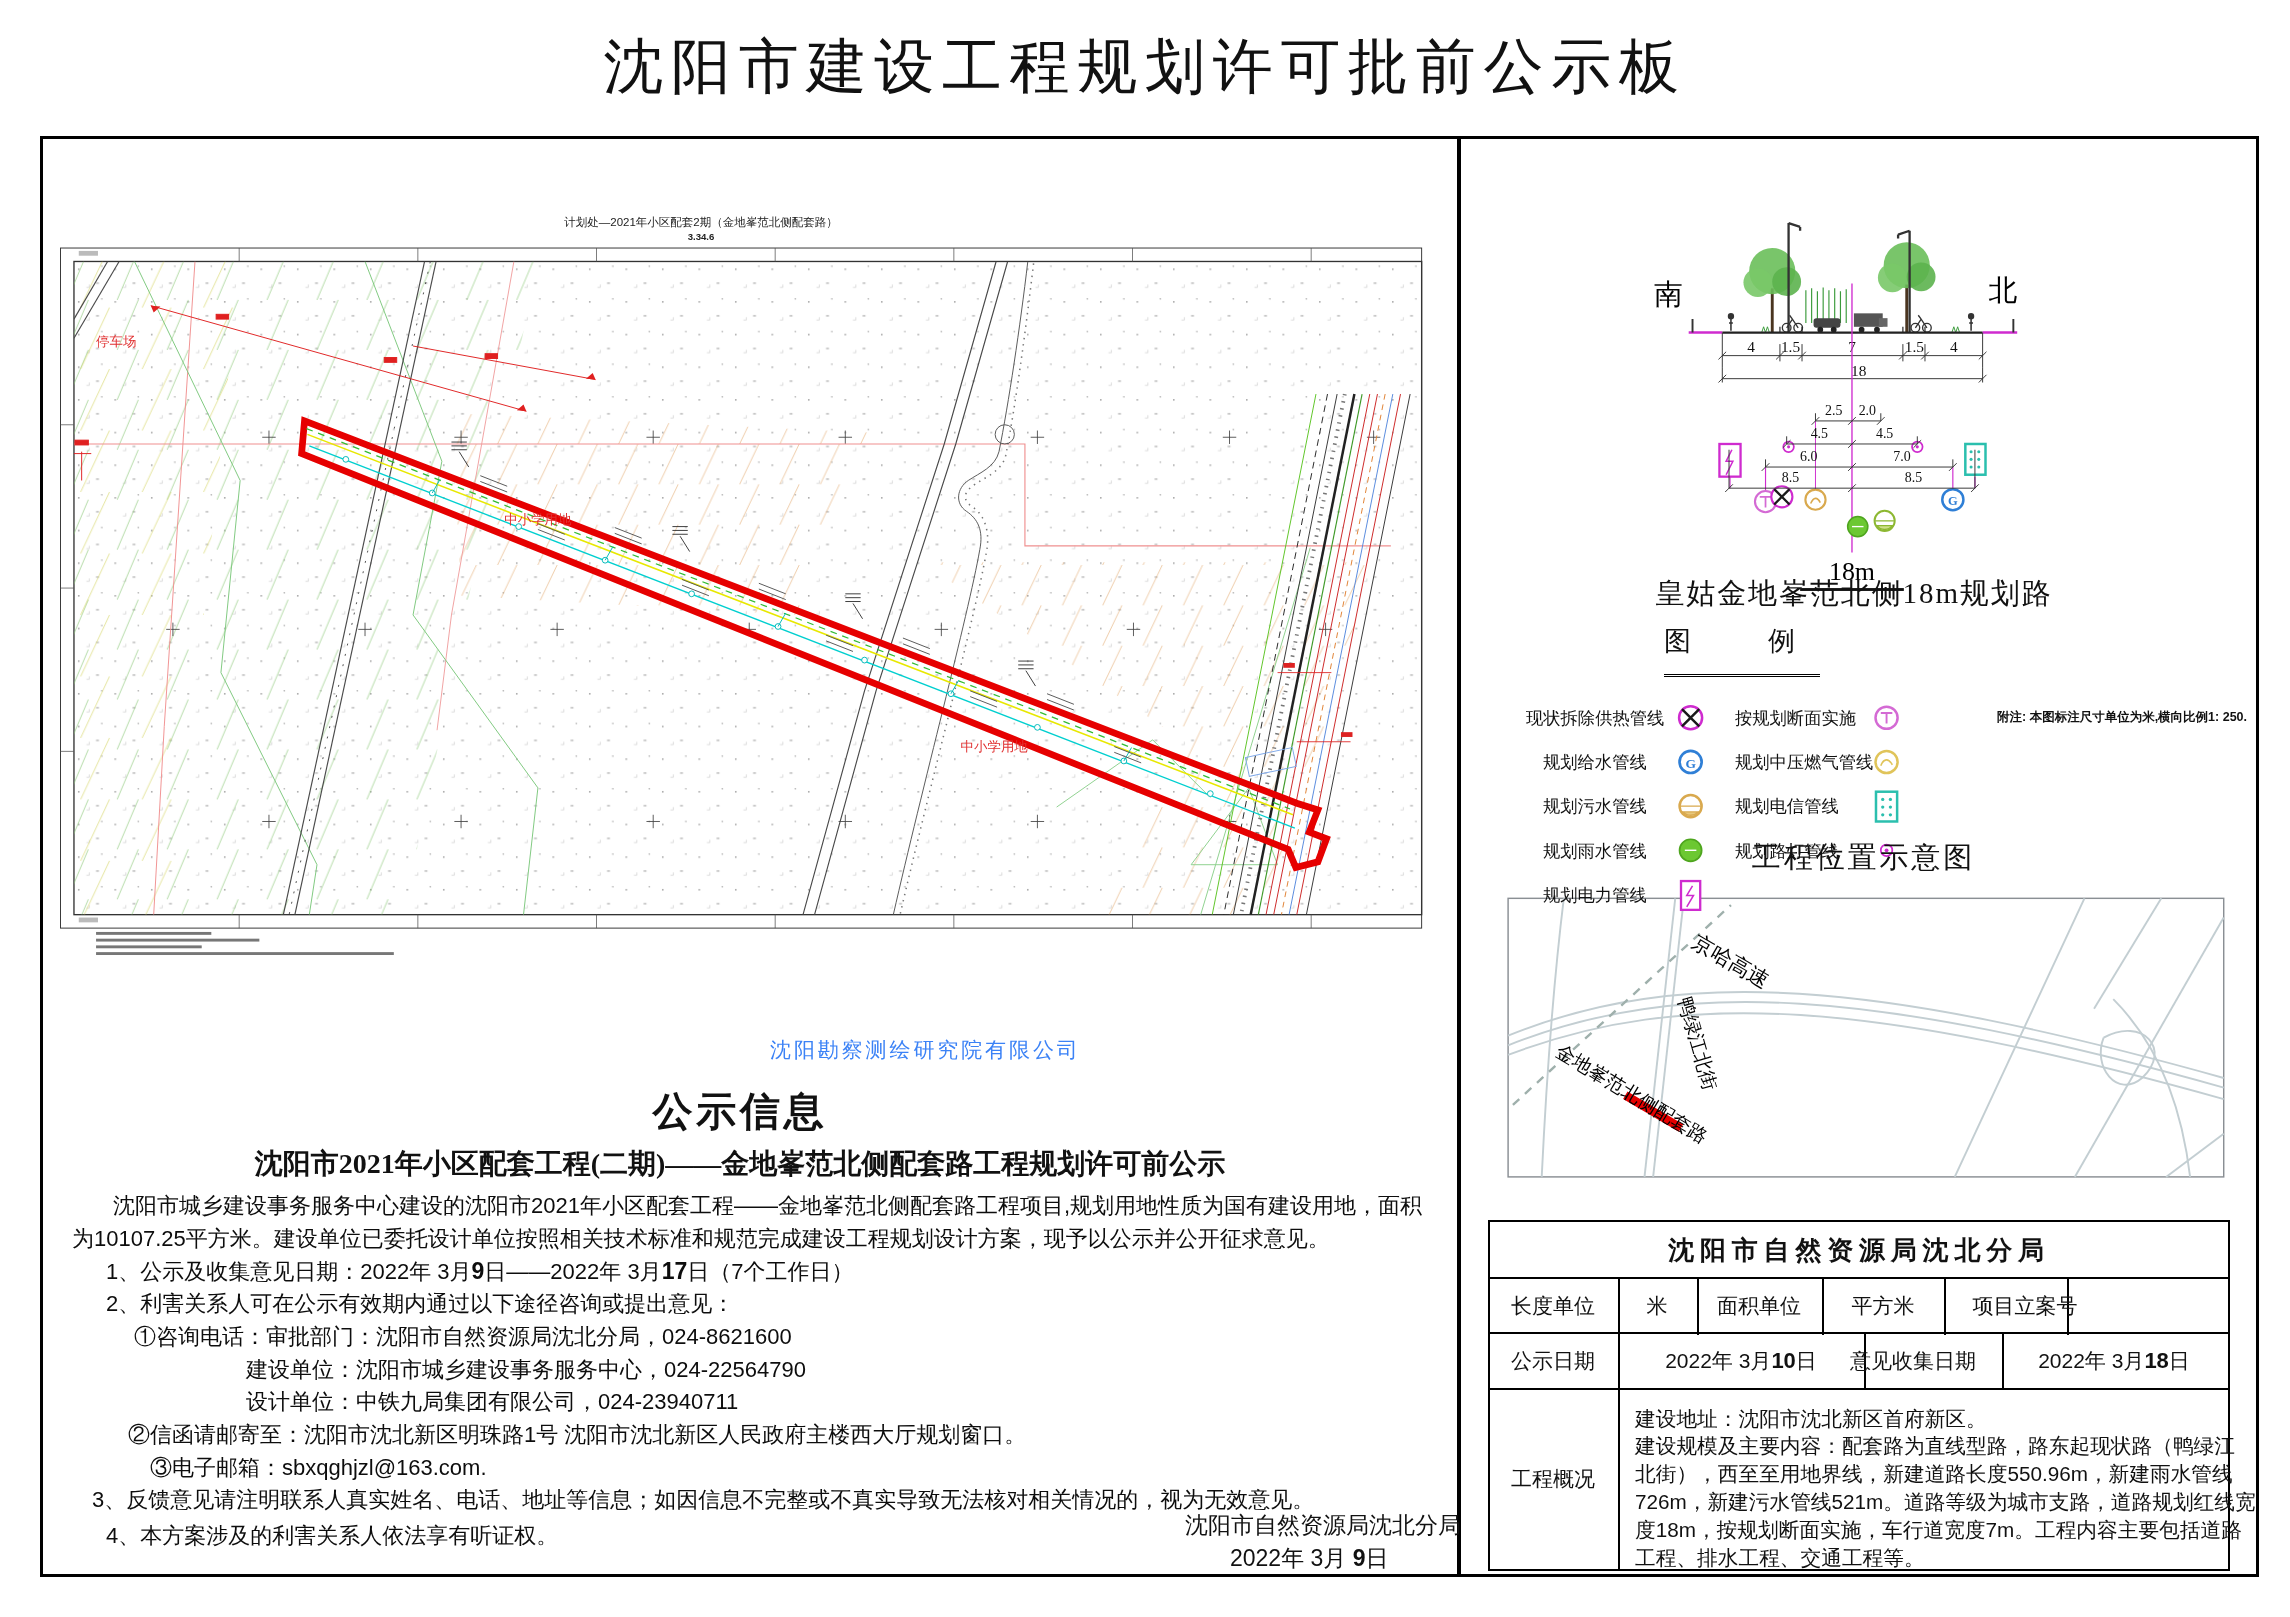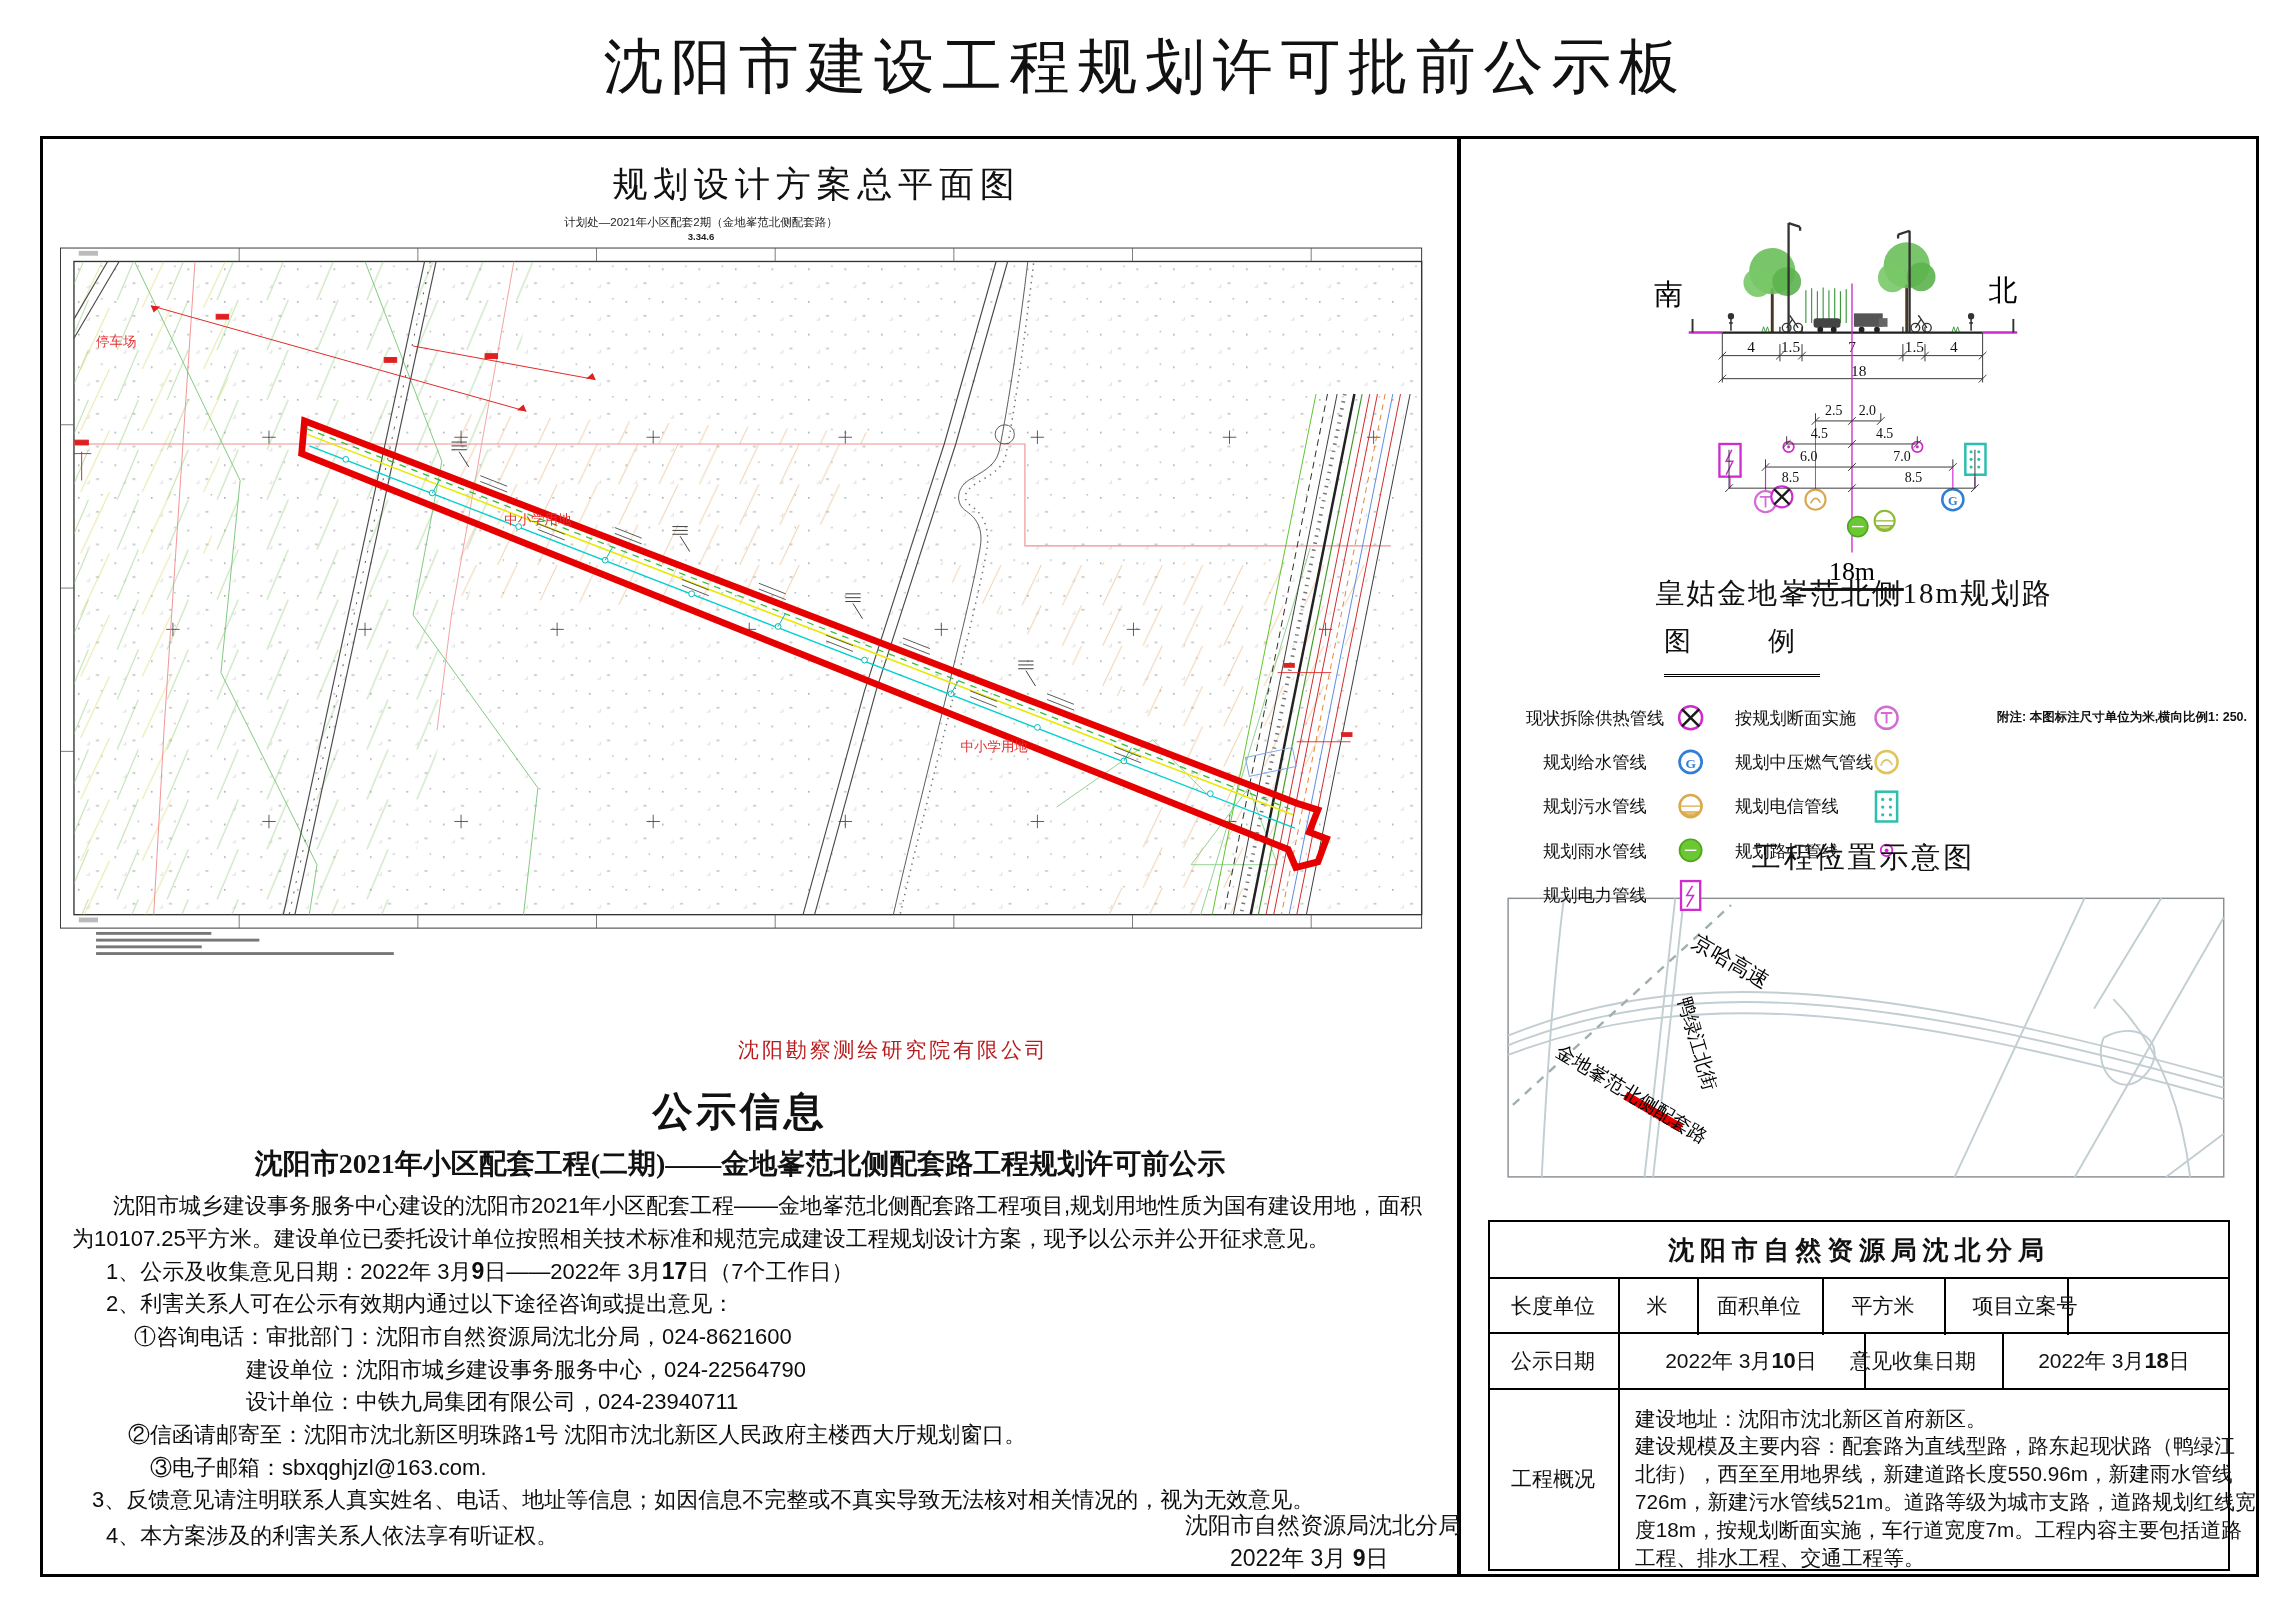--- a/index.html
+++ b/index.html
@@ -12,21 +12,21 @@
   .divider{position:absolute;left:1414px;top:0;width:3.8px;height:100%;background:#000;}
   .ptitle{font-size:60px;letter-spacing:7.7px;font-weight:400;white-space:nowrap;}
   .plan-h{font-size:35px;letter-spacing:5.8px;font-weight:400;white-space:nowrap;}
   .plan-sub{font-size:11.5px;color:#222;white-space:nowrap;}
   .plan-sub2{font-size:9.6px;font-weight:bold;color:#222;}
   .notice-h{font-size:40px;font-weight:bold;letter-spacing:3.8px;white-space:nowrap;}
   .notice-sub{font-size:28px;font-weight:bold;white-space:nowrap;}
   .bodyln{font-size:22px;font-weight:500;white-space:nowrap;color:#0d0d0d;}
   .bodyln b{font-size:23px;}
   .sig{font-size:23px;font-weight:500;white-space:nowrap;}
-  .wm{font-size:21px;letter-spacing:2.9px;color:#b91c1c;white-space:nowrap;}
+  .wm{font-size:21px;letter-spacing:2.9px;color:#3b82f6;white-space:nowrap;margin-left:32px;}
   .xs-title{font-size:29px;font-weight:500;letter-spacing:1.9px;white-space:nowrap;}
   .lg-h{font-size:27px;letter-spacing:25px;font-weight:500;white-space:nowrap;border-bottom:3.8px double #000;padding-bottom:15px;}
   .lg-item{font-size:17.3px;font-weight:500;white-space:nowrap;}
   .lg-note{font-size:12.5px;font-weight:bold;white-space:nowrap;padding-left:26px;}
   .map-h{font-size:29px;font-weight:500;letter-spacing:2.9px;white-space:nowrap;}
   .tbl{position:absolute;left:1488px;top:1220px;width:738px;height:347px;border:2.9px solid #000;}
   .tl{position:absolute;background:#000;}
   .tc{position:absolute;font-size:21px;font-weight:500;white-space:nowrap;transform:translate(-50%,-50%);}
   .tc b{font-size:22px;}
   .tbl-h{font-size:26px;font-weight:bold;letter-spacing:5.8px;}
@@ -38,21 +38,20 @@
 <body>
 
 <div id="page">
 
   <div class="abs ctr serif ptitle" style="left:0;width:2290px;top:27px;">沈阳市建设工程规划许可批前公示板</div>
 
   <div class="board">
     <div class="divider"></div>
   </div>
 
-  <div class="abs ctr serif plan-h" style="left:288px;width:1057px;top:161px;">规划设计方案总平面图</div>
   <div class="abs ctr plan-sub" style="left:509px;width:384px;top:215px;">计划处—2021年小区配套2期（金地峯范北侧配套路）</div>
   <div class="abs ctr plan-sub2" style="left:509px;width:384px;top:231px;">3.34.6</div>
 
   <div class="abs wm" style="left:738px;top:1036px;">沈阳勘察测绘研究院有限公司</div>
 
   <div class="abs ctr serif notice-h" style="left:58px;width:1364px;top:1084px;">公示信息</div>
   <div class="abs ctr serif notice-sub" style="left:58px;width:1364px;top:1145px;">沈阳市2021年小区配套工程(二期)——金地峯范北侧配套路工程规划许可前公示</div>
 
   <div class="abs bodyln" style="left:113px;top:1191px;">沈阳市城乡建设事务服务中心建设的沈阳市2021年小区配套工程——金地峯范北侧配套路工程项目,规划用地性质为国有建设用地，面积</div>
   <div class="abs bodyln" style="left:72px;top:1224px;">为10107.25平方米。建设单位已委托设计单位按照相关技术标准和规范完成建设工程规划设计方案，现予以公示并公开征求意见。</div>

